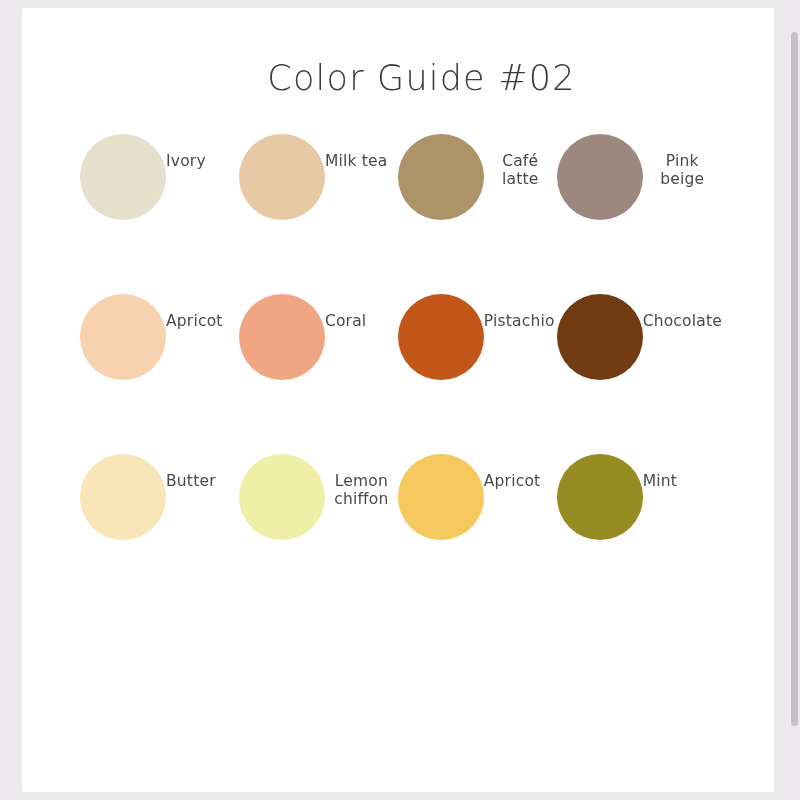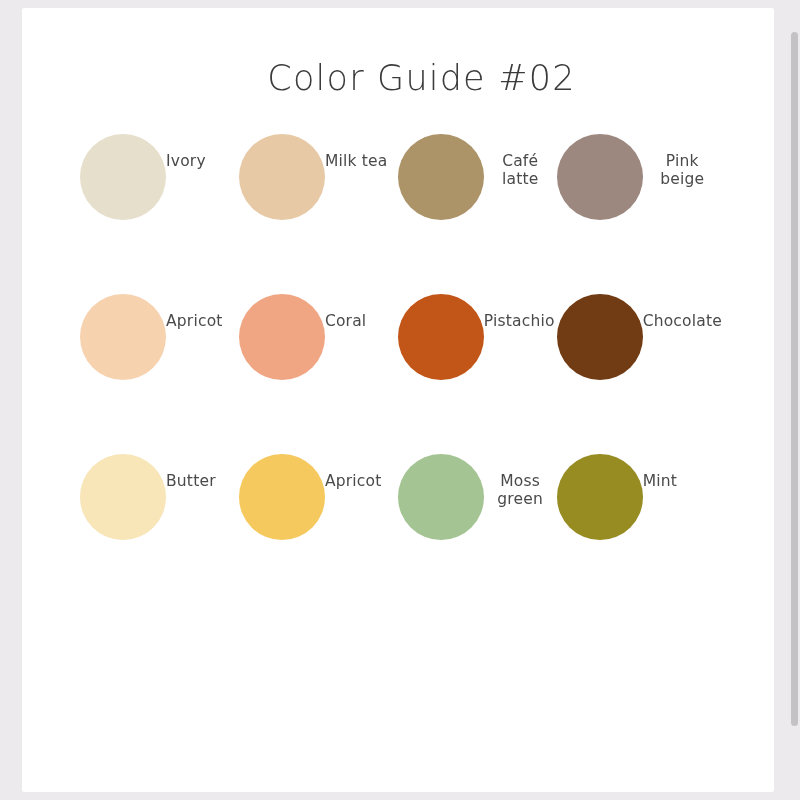--- a/index.html
+++ b/index.html
@@ -127,26 +127,26 @@
       </div>
       <div class="swatch-cell">
         <div class="swatch-dot" style="background: rgb(113, 59, 20);"></div>
         <div class="swatch-label">Chocolate</div>
       </div>
       <div class="swatch-cell">
         <div class="swatch-dot" style="background: rgb(248, 229, 184);"></div>
         <div class="swatch-label">Butter</div>
       </div>
       <div class="swatch-cell">
+        <div class="swatch-dot" style="background: rgb(240, 239, 168);"></div>
+        <div class="swatch-label">Lemon chiffon</div>
+      </div>
+      <div class="swatch-cell">
         <div class="swatch-dot" style="background: rgb(245, 201, 94);"></div>
         <div class="swatch-label">Apricot</div>
-      </div>
-      <div class="swatch-cell">
-        <div class="swatch-dot" style="background: rgb(164, 196, 147);"></div>
-        <div class="swatch-label">Moss green</div>
       </div>
       <div class="swatch-cell">
         <div class="swatch-dot" style="background: rgb(151, 140, 34);"></div>
         <div class="swatch-label">Mint</div>
       </div>
     </div>
 </div>
 
 <div id="scrollbar-track">
   <div id="scrollbar-thumb" style="background: rgb(196, 194, 196);"></div>

